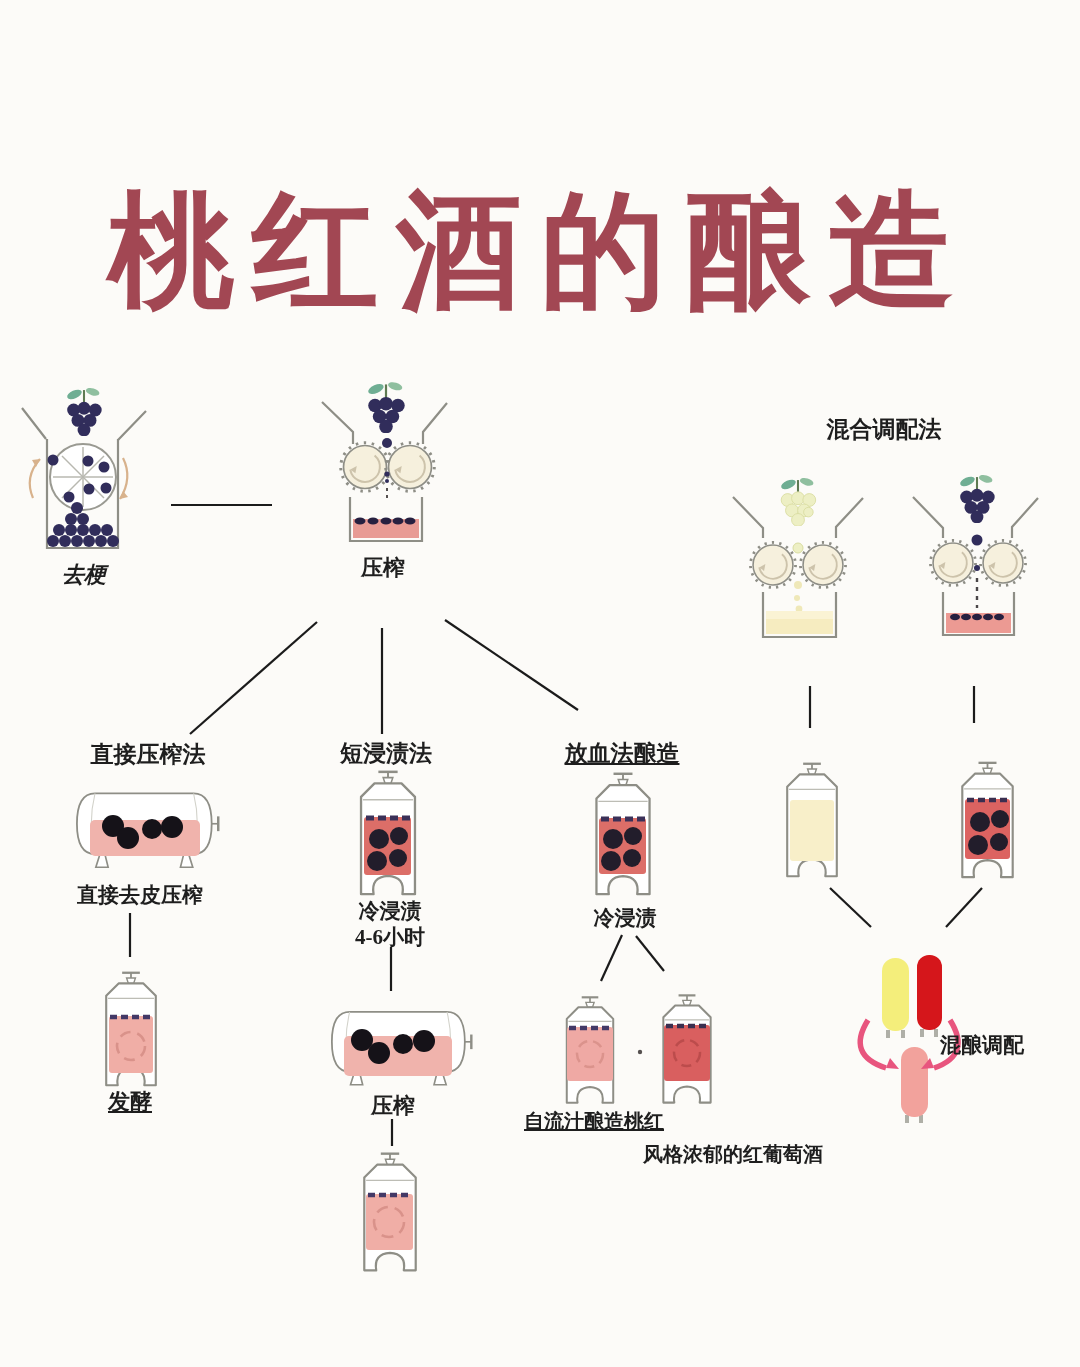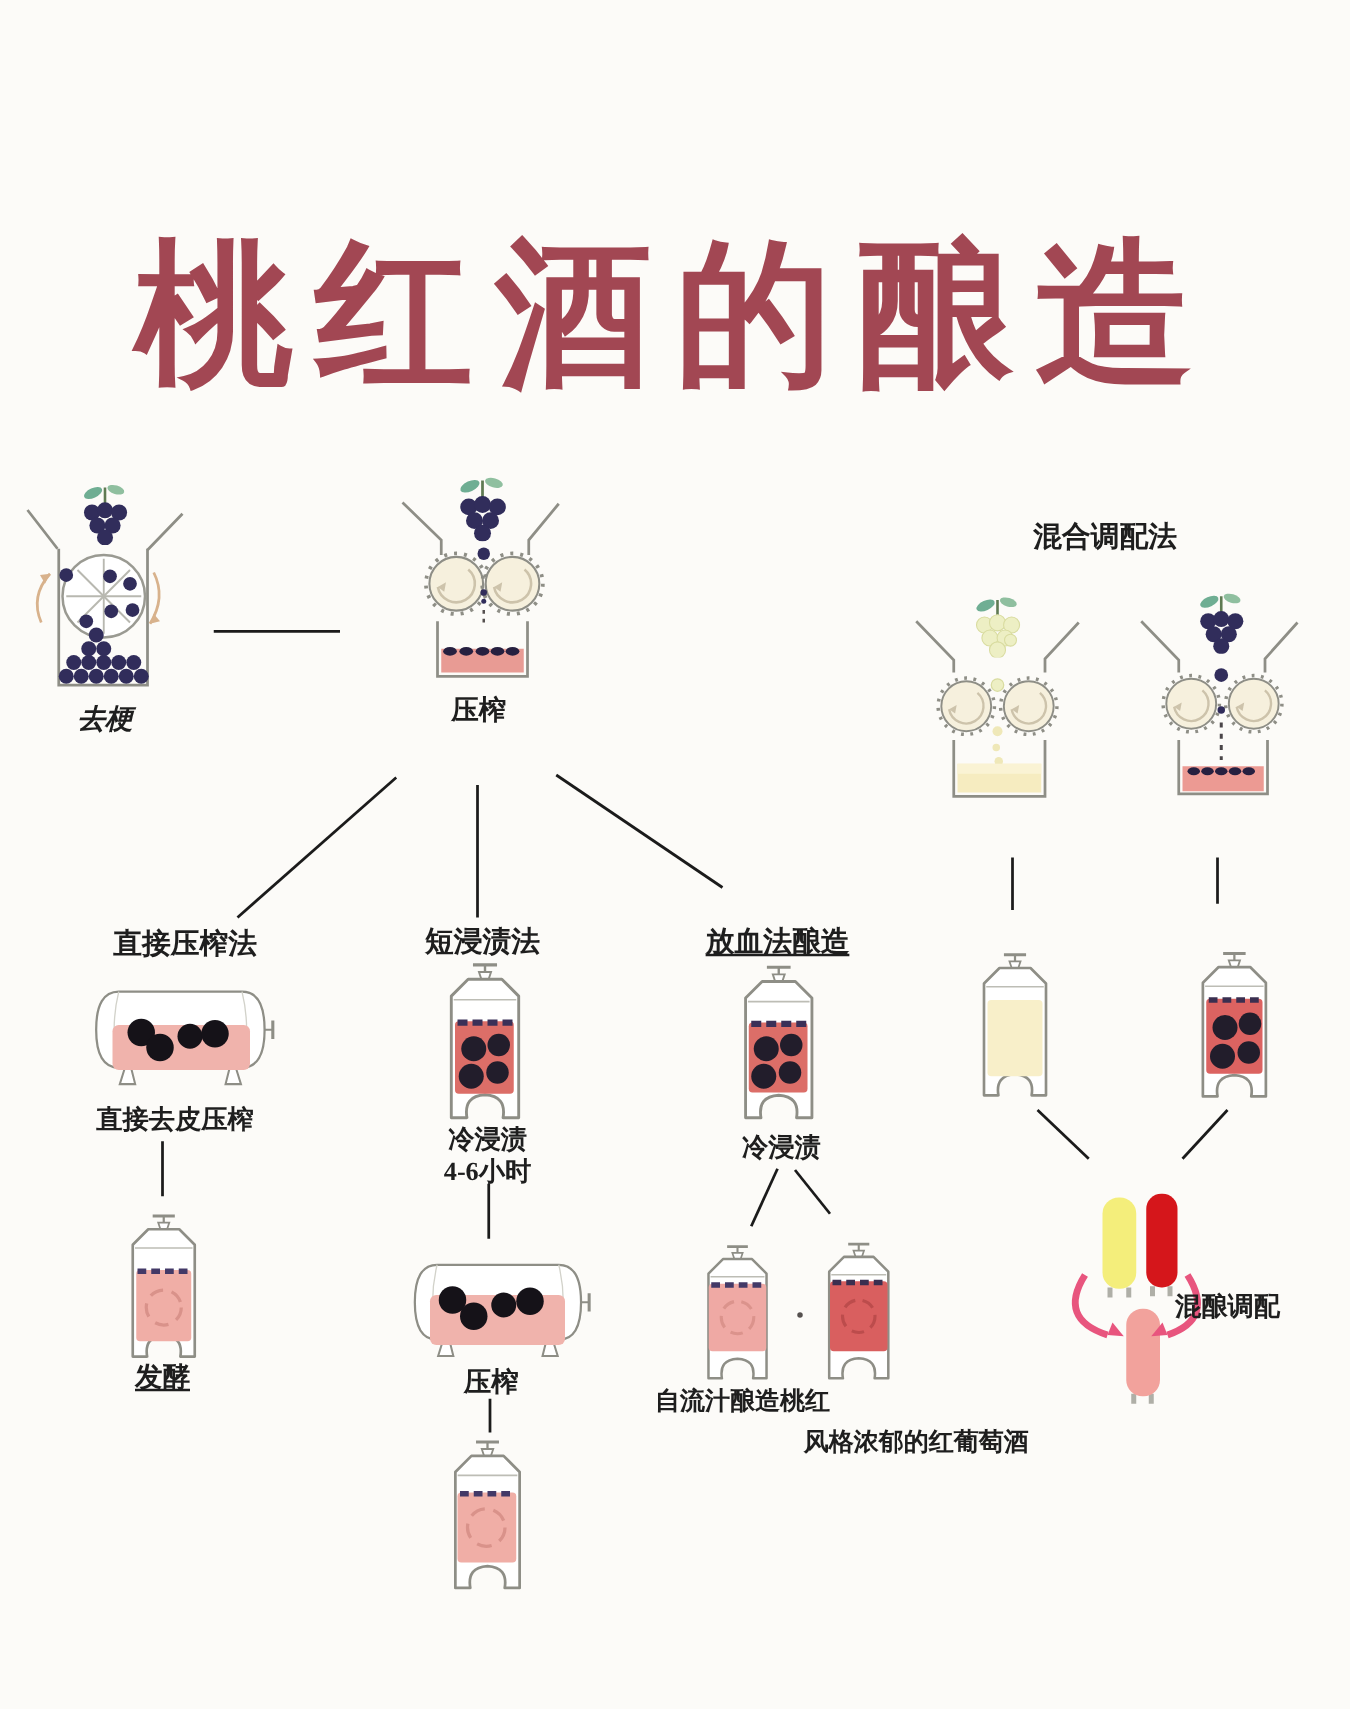--- a/index.html
+++ b/index.html
@@ -309,18 +309,18 @@
 <div class="lbl s21" style="left:140px;top:882px;">直接去皮压榨</div>
 <div class="lbl s22" style="left:130px;top:1088px;text-decoration:underline;">发酵</div>
 
 <div class="lbl s21" style="left:390px;top:898px;">
   <div>冷浸渍</div>
   <div>4-6小时</div>
 </div>
 <div class="lbl s22" style="left:393px;top:1092px;">压榨</div>
 
 <div class="lbl s21" style="left:625px;top:905px;">冷浸渍</div>
-<div class="lbl s20" style="left:594px;top:1109px;">自流汁酿造桃红</div>
+<div class="lbl s20" style="left:594px;top:1109px;text-decoration:underline;">自流汁酿造桃红</div>
 <div class="lbl s20" style="left:733px;top:1142px;">风格浓郁的红葡萄酒</div>
 
 <div class="lbl s21" style="left:982px;top:1032px;">混酿调配</div>
 
 </div>
 
 </body></html>

